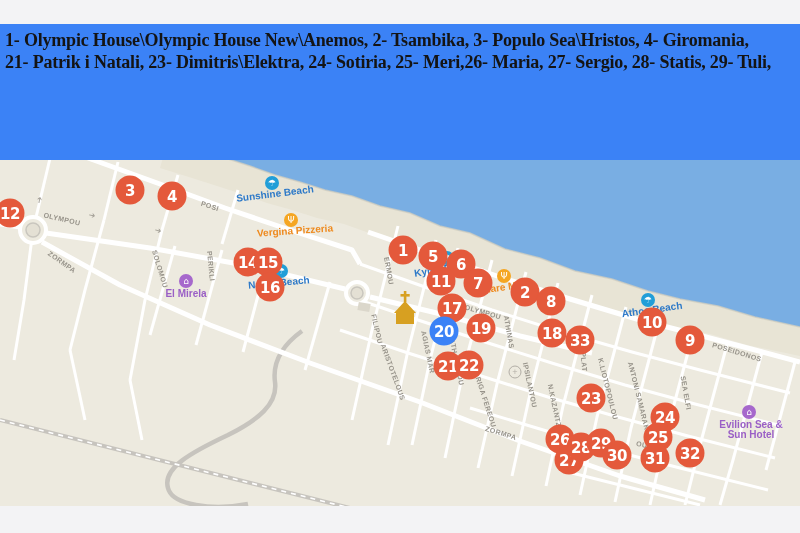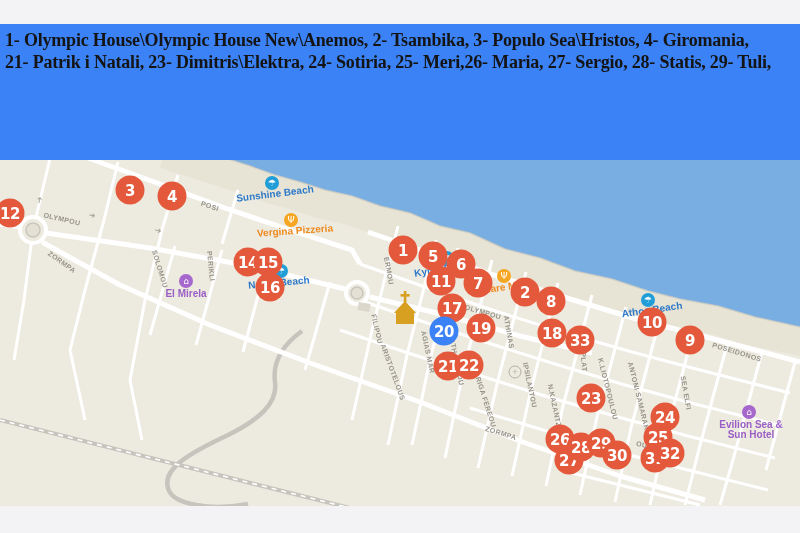--- a/index.html
+++ b/index.html
@@ -191,21 +191,21 @@
       <div class="marker" style="left: 469px; top: 365px; background: rgb(228, 89, 59);">22</div>
       <div class="marker" style="left: 575px; top: 398px; background: rgb(228, 89, 59); margin-left: 16px;">23</div>
       <div class="marker" style="left: 665px; top: 417px; background: rgb(228, 89, 59);">24</div>
       <div class="marker" style="left: 658px; top: 437px; background: rgb(228, 89, 59); text-align: center;">25</div>
       <div class="marker" style="left: 560px; top: 439px; background: rgb(228, 89, 59);">26</div>
       <div class="marker" style="left: 569px; top: 460px; background: rgb(228, 89, 59);">27</div>
       <div class="marker" style="left: 581px; top: 447px; background: rgb(228, 89, 59);">28</div>
       <div class="marker" style="left: 601px; top: 443px; background: rgb(228, 89, 59);">29</div>
       <div class="marker" style="left: 617px; top: 455px; background: rgb(228, 89, 59);">30</div>
       <div class="marker" style="left: 655px; top: 458px; background: rgb(228, 89, 59);">31</div>
-      <div class="marker" style="left: 670px; top: 453px; background: rgb(228, 89, 59);">32</div>
+      <div class="marker" style="left: 690px; top: 453px; background: rgb(228, 89, 59);">32</div>
       <div class="marker" style="left: 580px; top: 340px; background: rgb(228, 89, 59);">33</div>
     </div>
 
   <div class="legend">
     <div>1- Olympic House\Olympic House New\Anemos, 2- Tsambika, 3- Populo Sea\Hristos, 4- Giromania,</div>
     <div>21- Patrik i Natali, 23- Dimitris\Elektra, 24- Sotiria, 25- Meri,26- Maria, 27- Sergio, 28- Statis, 29- Tuli,</div>
   </div>
 </div>
 
 </body></html>

